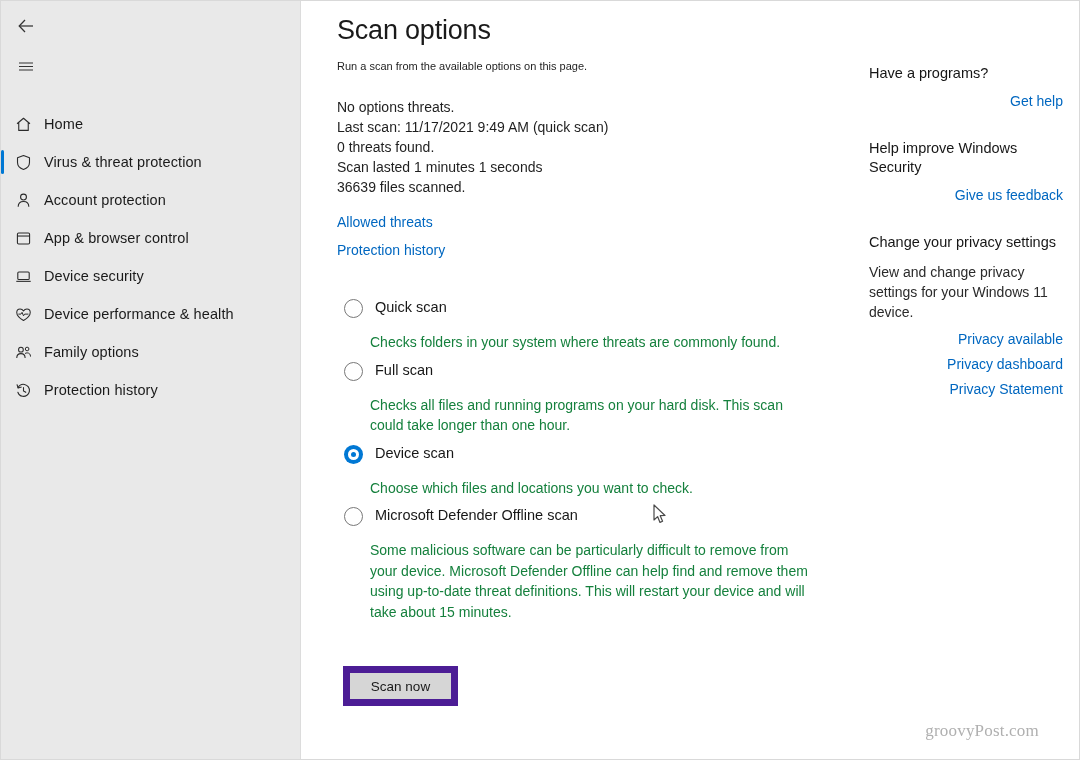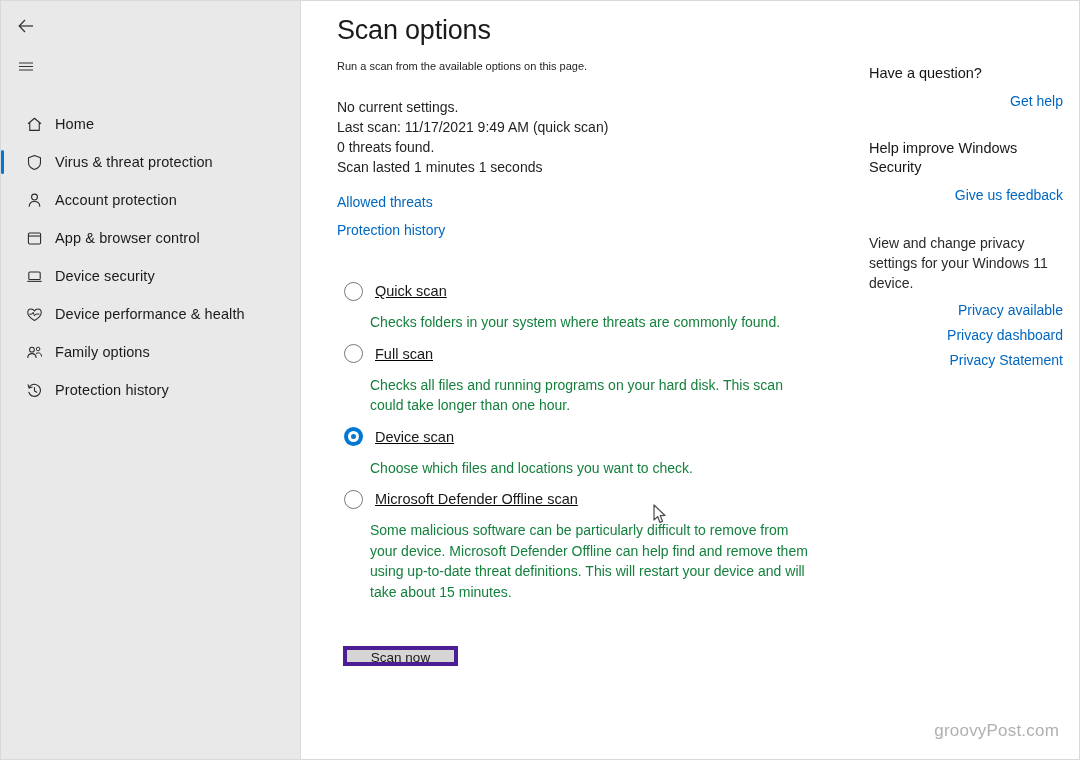--- a/index.html
+++ b/index.html
@@ -44,21 +44,21 @@
 
   .back-btn { margin-top: 4px; }
   .hamburger-btn { margin-top: 6px; }
 
   .nav-list { margin-top: 22px; }
 
   .nav-item {
     display: flex;
     align-items: center;
     height: 38px;
-    padding-left: 19px;
+    padding-left: 8px;
     position: relative;
     cursor: pointer;
   }
 
   .nav-item.selected::before {
     content: "";
     position: absolute;
     left: 0;
     top: 7px;
     bottom: 7px;
@@ -131,24 +131,23 @@
   .status-links { margin-top: 8px; }
   .status-links .link { margin-bottom: 11px; }
 
   
   .options { margin-top: 30px; }
 
   .option { margin-bottom: 9px; }
 
   .option-head {
     display: flex;
-    align-items: center;
+    align-items: flex-start;
     cursor: pointer;
     min-height: 24px;
-    text-decoration: underline;
   }
 
   .radio {
     width: 19px;
     height: 19px;
     min-width: 19px;
     border-radius: 50%;
     border: 1.4px solid #787878;
     background: #ffffff;
     margin-left: 7px;
@@ -196,23 +195,23 @@
     color: #15803d;
     line-height: 20.5px;
     margin: 9px 0 0 33px;
     max-width: 445px;
   }
 
   .scan-btn {
     margin-top: 35px;
     margin-left: 6px;
     width: 115px;
-    height: 20px;
+    height: 40px;
     background: #d6d6d6;
-    border: 4px solid #4c1d95;
+    border: 7px solid #4c1d95;
     font-family: "Liberation Sans", sans-serif;
     font-size: 13.5px;
     color: #1a1a1a;
     cursor: pointer;
   }
 
   
   .rightpanel {
     width: 235px;
     min-width: 235px;
@@ -241,23 +240,23 @@
   .cursor {
     position: absolute;
     left: 352px;
     top: 503px;
     pointer-events: none;
     z-index: 50;
   }
 
   .watermark {
     position: absolute;
-    right: 20px;
+    right: 40px;
     bottom: 18px;
-    font-family: Liberation Sans, sans-serif;
+    font-family: Liberation Serif, serif;
     font-size: 17px;
     color: #b0b0b0;
     letter-spacing: 0.2px;
     user-select: none;
   }
 </style>
 </head>
 <body>
 
 <div class="app-window">
@@ -365,24 +364,25 @@
   </div>
 
   <div class="main">
 
     <div class="content">
 
       <h1 class="page-title">Scan options</h1>
       <div class="page-subtitle">Run a scan from the available options on this page.</div>
 
       <div class="status-block">
-        <div class="status-line">No current settings.</div>
+        <div class="status-line">No options threats.</div>
         <div class="status-line">Last scan: 11/17/2021 9:49 AM (quick scan)</div>
         <div class="status-line">0 threats found.</div>
         <div class="status-line">Scan lasted 1 minutes 1 seconds</div>
+        <div class="status-line">36639 files scanned.</div>
       </div>
 
       <div class="status-links">
         <a class="link">Allowed threats</a><br>
         <a class="link">Protection history</a>
       </div>
 
       <div class="options">
 
         <div class="option">
@@ -426,30 +426,31 @@
         <svg width="16" height="22" viewBox="0 0 16 22">
           <path d="M1 1 L1 16 L4.6 12.6 L7 18.4 L9.6 17.3 L7.2 11.7 L12 11.5 Z" fill="#ffffff" stroke="#4a4a4a" stroke-width="1.2" stroke-linejoin="round"></path>
         </svg>
       </div>
 
     </div>
 
     <div class="rightpanel">
 
       <div class="rp-section">
-        <div class="rp-heading">Have a question?</div>
+        <div class="rp-heading">Have a programs?</div>
         <a class="link">Get help</a>
       </div>
 
       <div class="rp-section">
         <div class="rp-heading">Help improve Windows Security</div>
         <a class="link">Give us feedback</a>
       </div>
 
       <div class="rp-section">
+        <div class="rp-heading">Change your privacy settings</div>
         <div class="rp-text">View and change privacy settings for your Windows 11 device.</div>
         <a class="link">Privacy available</a>
         <a class="link">Privacy dashboard</a>
         <a class="link">Privacy Statement</a>
       </div>
 
     </div>
 
     <div class="watermark">groovyPost.com</div>
 

